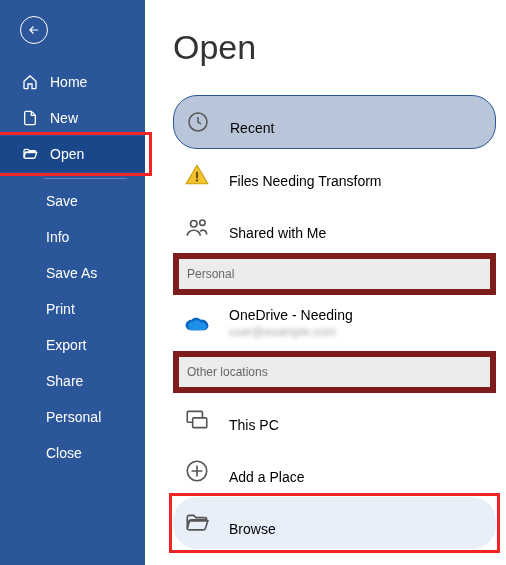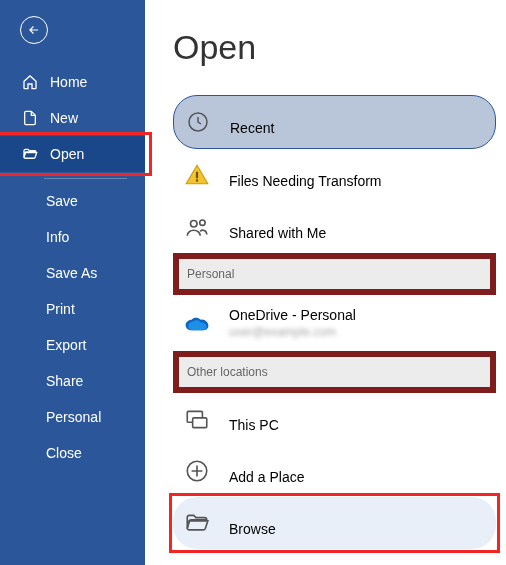--- a/index.html
+++ b/index.html
@@ -203,21 +203,21 @@
   <div class="section-head">Personal</div>
 
   <div class="loc-item">
     <span class="loc-icon">
       <svg width="28" height="20" viewBox="0 0 32 20">
         <path d="M10 16c-4 0-7-2-7-6 0-3 3-6 7-6 2-3 7-3 10 0 5-1 9 3 9 7 0 3-3 5-6 5z" fill="#0a64c2"></path>
         <path d="M12 16c-3 0-6-1-6-5 0-3 3-5 6-5 2-2 6-2 8 1 4 0 7 2 7 5 0 3-3 4-5 4z" fill="#1e8fe6"></path>
       </svg>
     </span>
     <div>
-      <div>OneDrive - Personal</div>
+      <div>OneDrive - Needing</div>
       <div class="onedrive-sub">user@example.com</div>
     </div>
   </div>
 
   <div class="section-head">Other locations</div>
 
   <div class="loc-item">
     <span class="loc-icon">
       <svg width="26" height="26" viewBox="0 0 24 24" fill="none" stroke="#555" stroke-width="1.5">
         <rect x="3" y="5" width="14" height="10" rx="1"></rect>

